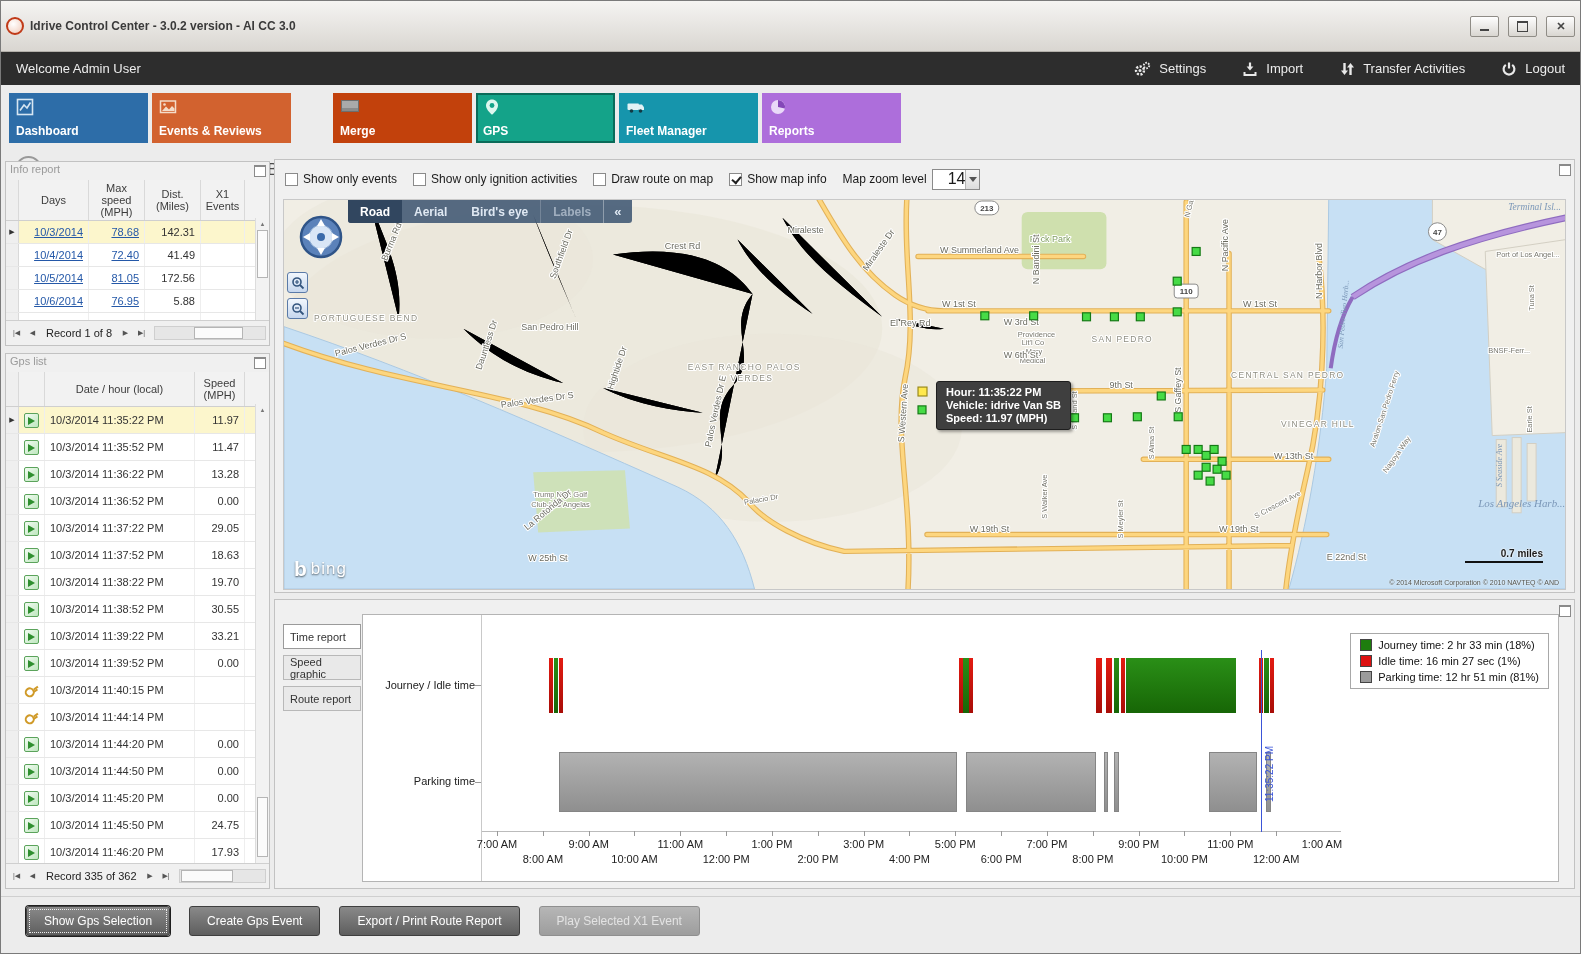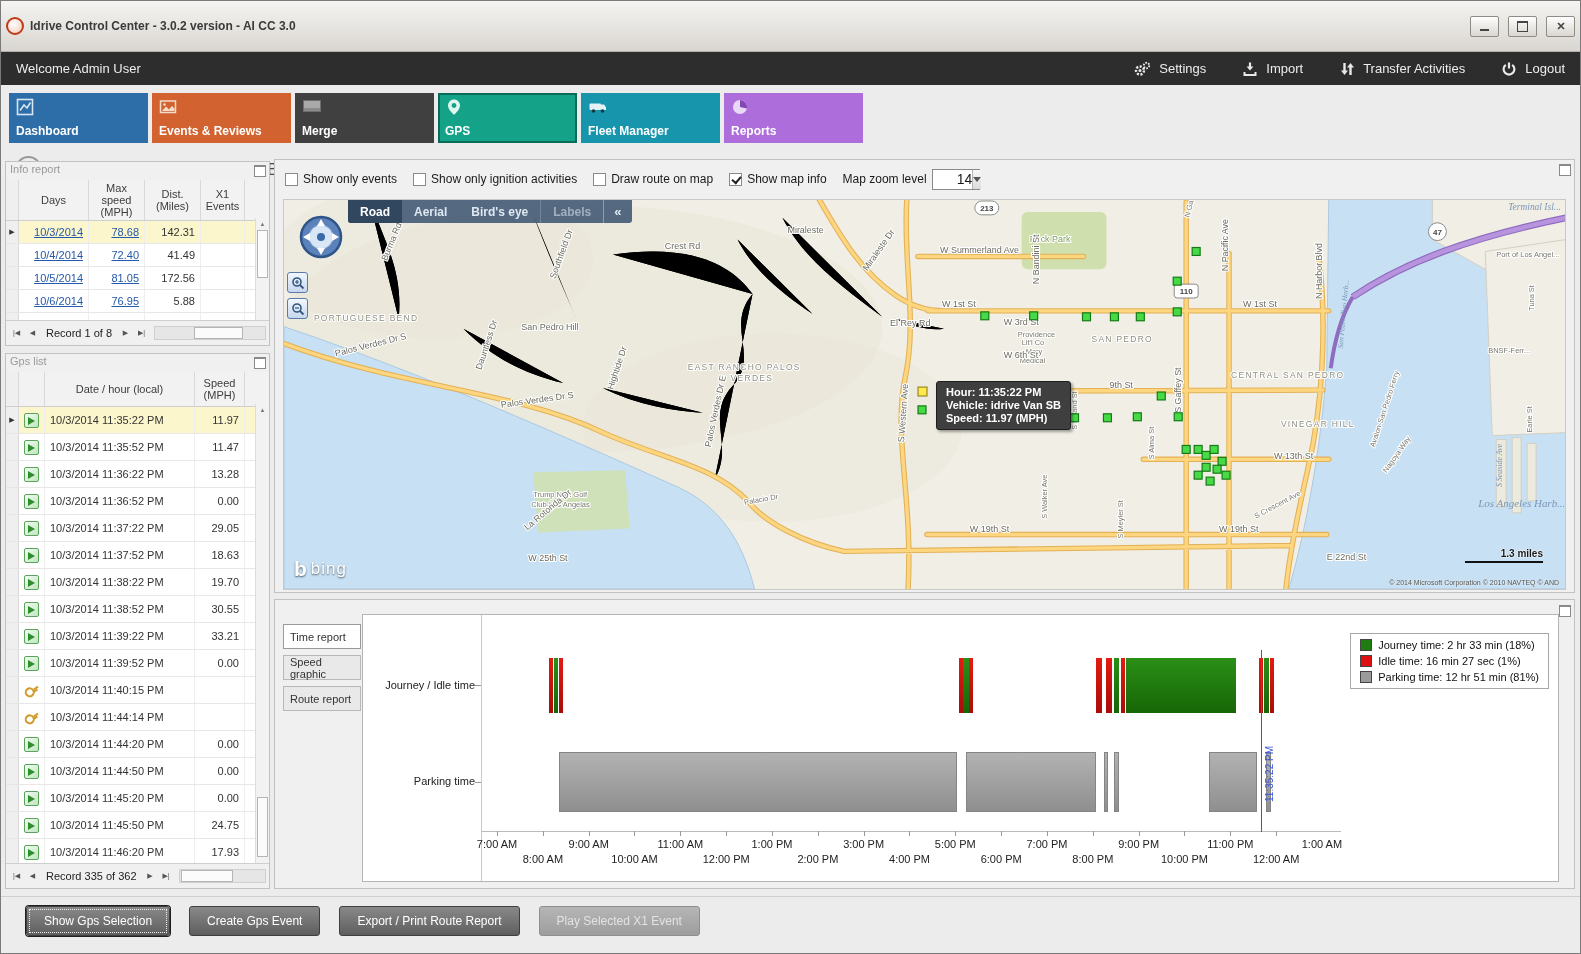--- a/index.html
+++ b/index.html
@@ -23,21 +23,21 @@
   .welcome{font-size:13px;}
   .menu-actions{margin-left:auto;display:flex;gap:36px;align-items:center;}
   .menu-item{display:flex;gap:8px;align-items:center;font-size:13px;cursor:default;}
 
   
   .nav-tiles{display:flex;gap:4px;padding:8px 0 0 8px;height:54px;}
   .tile{width:139px;height:50px;padding:5px 7px;box-sizing:border-box;display:flex;flex-direction:column;
         justify-content:space-between;color:#fff;font-weight:bold;font-size:12px;}
   .tile-0{background:#2d6da8;}
   .tile-1{background:#d2622f;}
-  .tile-2{background:#404040;}
+  .tile-2{background:#c2410c;margin-left:38px;}
   .tile-3{background:#14a389;border:2px solid #0a6b59;padding:3px 5px;}
   .tile-4{background:#1695ac;}
   .tile-5{background:#ad6edb;}
 
   
   .page-header{display:flex;align-items:center;gap:13px;padding:9px 0 6px 14px;}
   .back-btn{width:27px;height:27px;border-radius:50%;border:2px solid #999;box-sizing:border-box;
             display:flex;align-items:center;justify-content:center;background:#ececec;}
   .page-title{font-size:17px;color:#4a4a4a;}
 
@@ -93,21 +93,21 @@
   .vscroll .vthumb{position:absolute;left:1px;right:1px;background:#fbfbfb;border:1px solid #b5b5b5;}
 
   
   #map-panel{left:273px;top:158px;width:1301px;height:434px;background:#f0f0f0;}
   .map-toolbar{height:38px;display:flex;align-items:center;gap:16px;padding-left:10px;position:relative;}
   .cb-item{display:flex;align-items:center;gap:5px;font-size:12px;color:#1a1a1a;}
   .cb{width:13px;height:13px;background:#fff;border:1px solid #8a8a8a;position:relative;box-sizing:border-box;}
   .cb.checked::after{content:"";position:absolute;left:2px;top:2px;width:7px;height:4px;
        border-left:2px solid #222;border-bottom:2px solid #222;transform:rotate(-50deg);}
   .select{width:48px;height:21px;border:1px solid #8a8a8a;background:#fff;display:flex;align-items:center;box-sizing:border-box;}
-  .select .val{flex:1;padding-left:24px;font-size:14px;}
+  .select .val{flex:1;padding-left:15px;font-size:16px;}
   .select .dd{width:16px;height:100%;background:linear-gradient(#f7f7f7,#dcdcdc);border-left:1px solid #b5b5b5;
        display:flex;align-items:center;justify-content:center;}
   .select .dd::after{content:"";border:4px solid transparent;border-top:5px solid #555;margin-top:5px;}
 
   .map-area{position:absolute;left:8px;top:39px;right:8px;bottom:2px;overflow:hidden;border:1px solid #c8c8c8;}
   .map-svg{position:absolute;left:0;top:0;width:100%;height:100%;}
 
   .map-style-bar{position:absolute;left:64px;top:0;height:23px;background:rgba(58,82,112,0.85);display:flex;
        align-items:stretch;color:#dfe8f2;font-size:12px;font-weight:bold;border-radius:0 0 3px 3px;overflow:hidden;}
   .style-btn{padding:12px 12px;display:flex;align-items:center;}
@@ -786,21 +786,21 @@
         <div>Hour: 11:35:22 PM</div>
         <div>Vehicle: idrive Van SB</div>
         <div>Speed: 11.97 (MPH)</div>
       </div>
 
       <div class="bing-logo">
         <span class="bing-b">b</span>
         <span class="bing-word">bing</span>
       </div>
       <div class="map-scale">
-        <span>1.3 miles</span>
+        <span>0.7 miles</span>
         <div class="bar"></div>
       </div>
       <div class="map-copy">© 2014 Microsoft Corporation  © 2010 NAVTEQ  © AND</div>
     </div>
   </div>
 
   <div class="panel" id="chart-panel">
     <span class="max-icon" style="top:5px;"></span>
     <div class="chart-tabs">
       <div class="ctab active">Time report</div>

